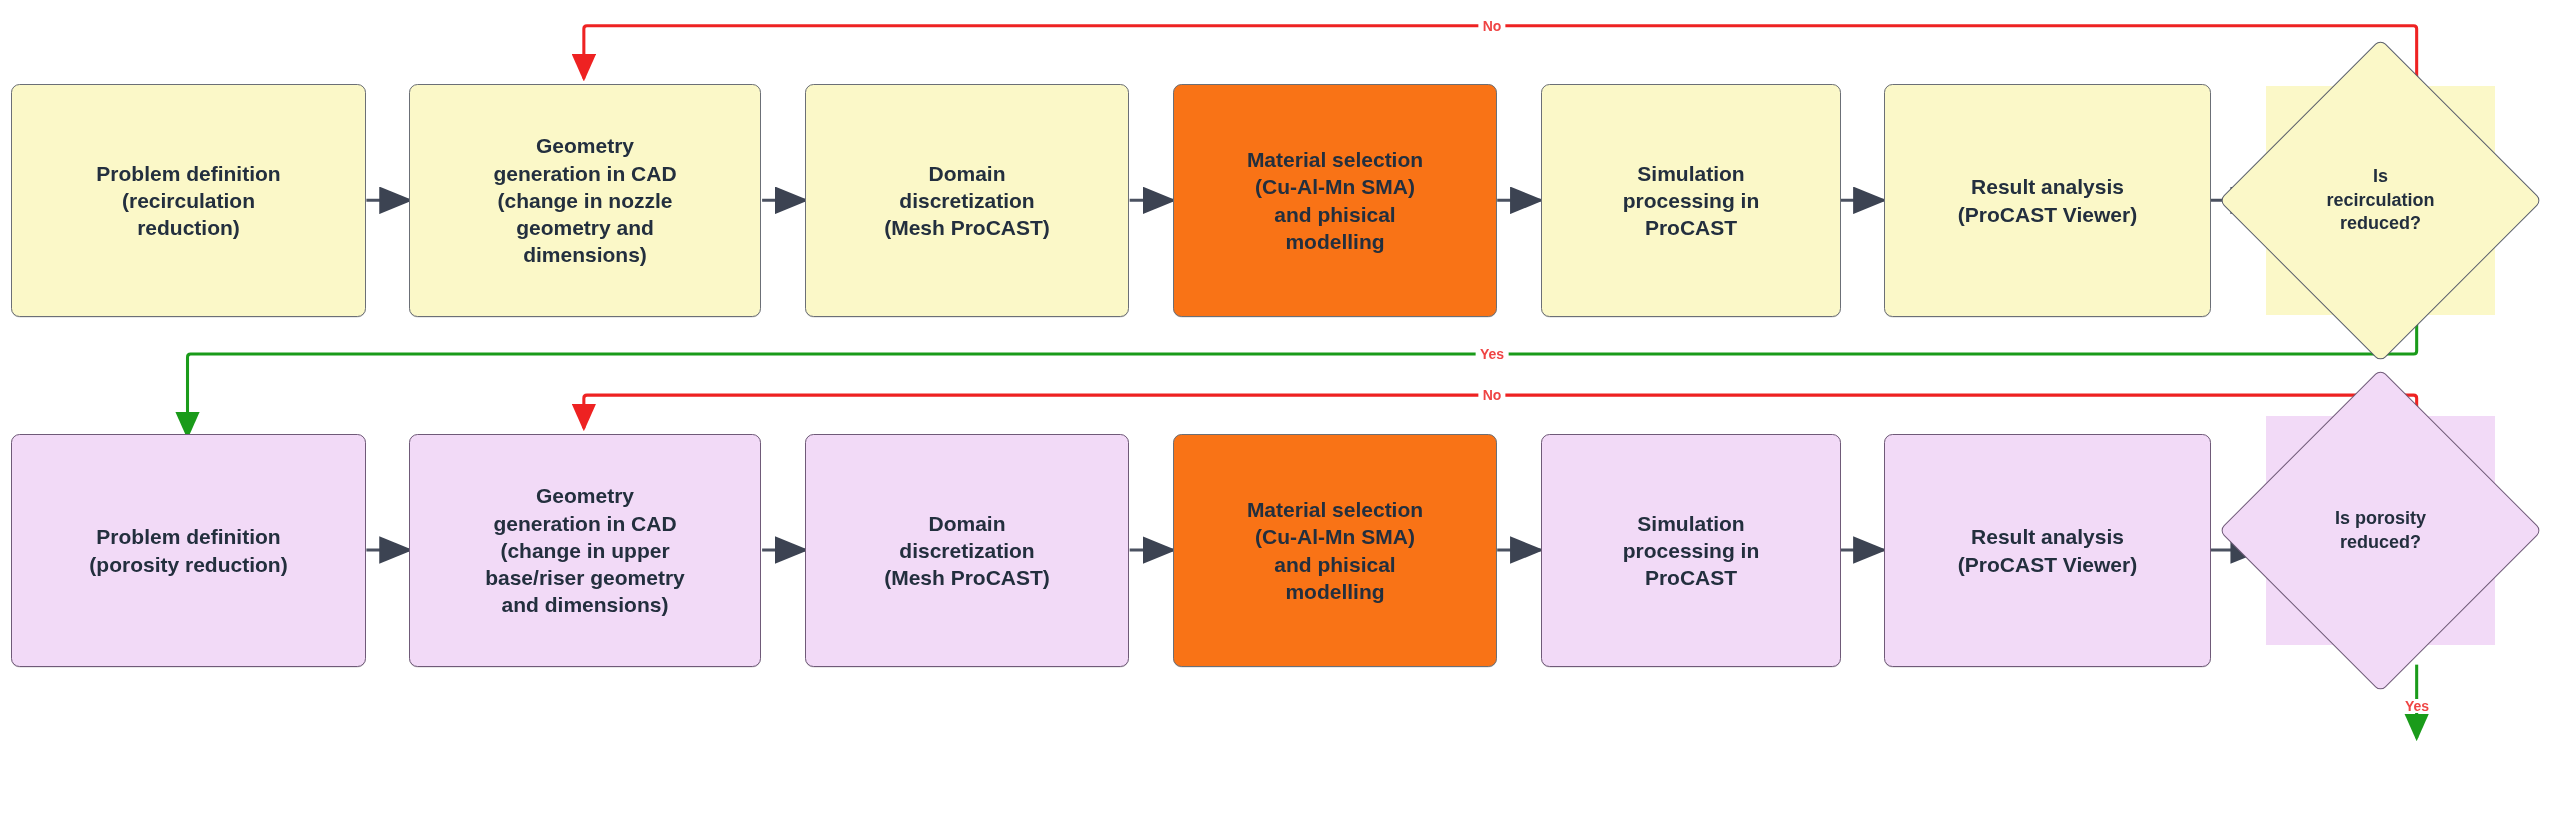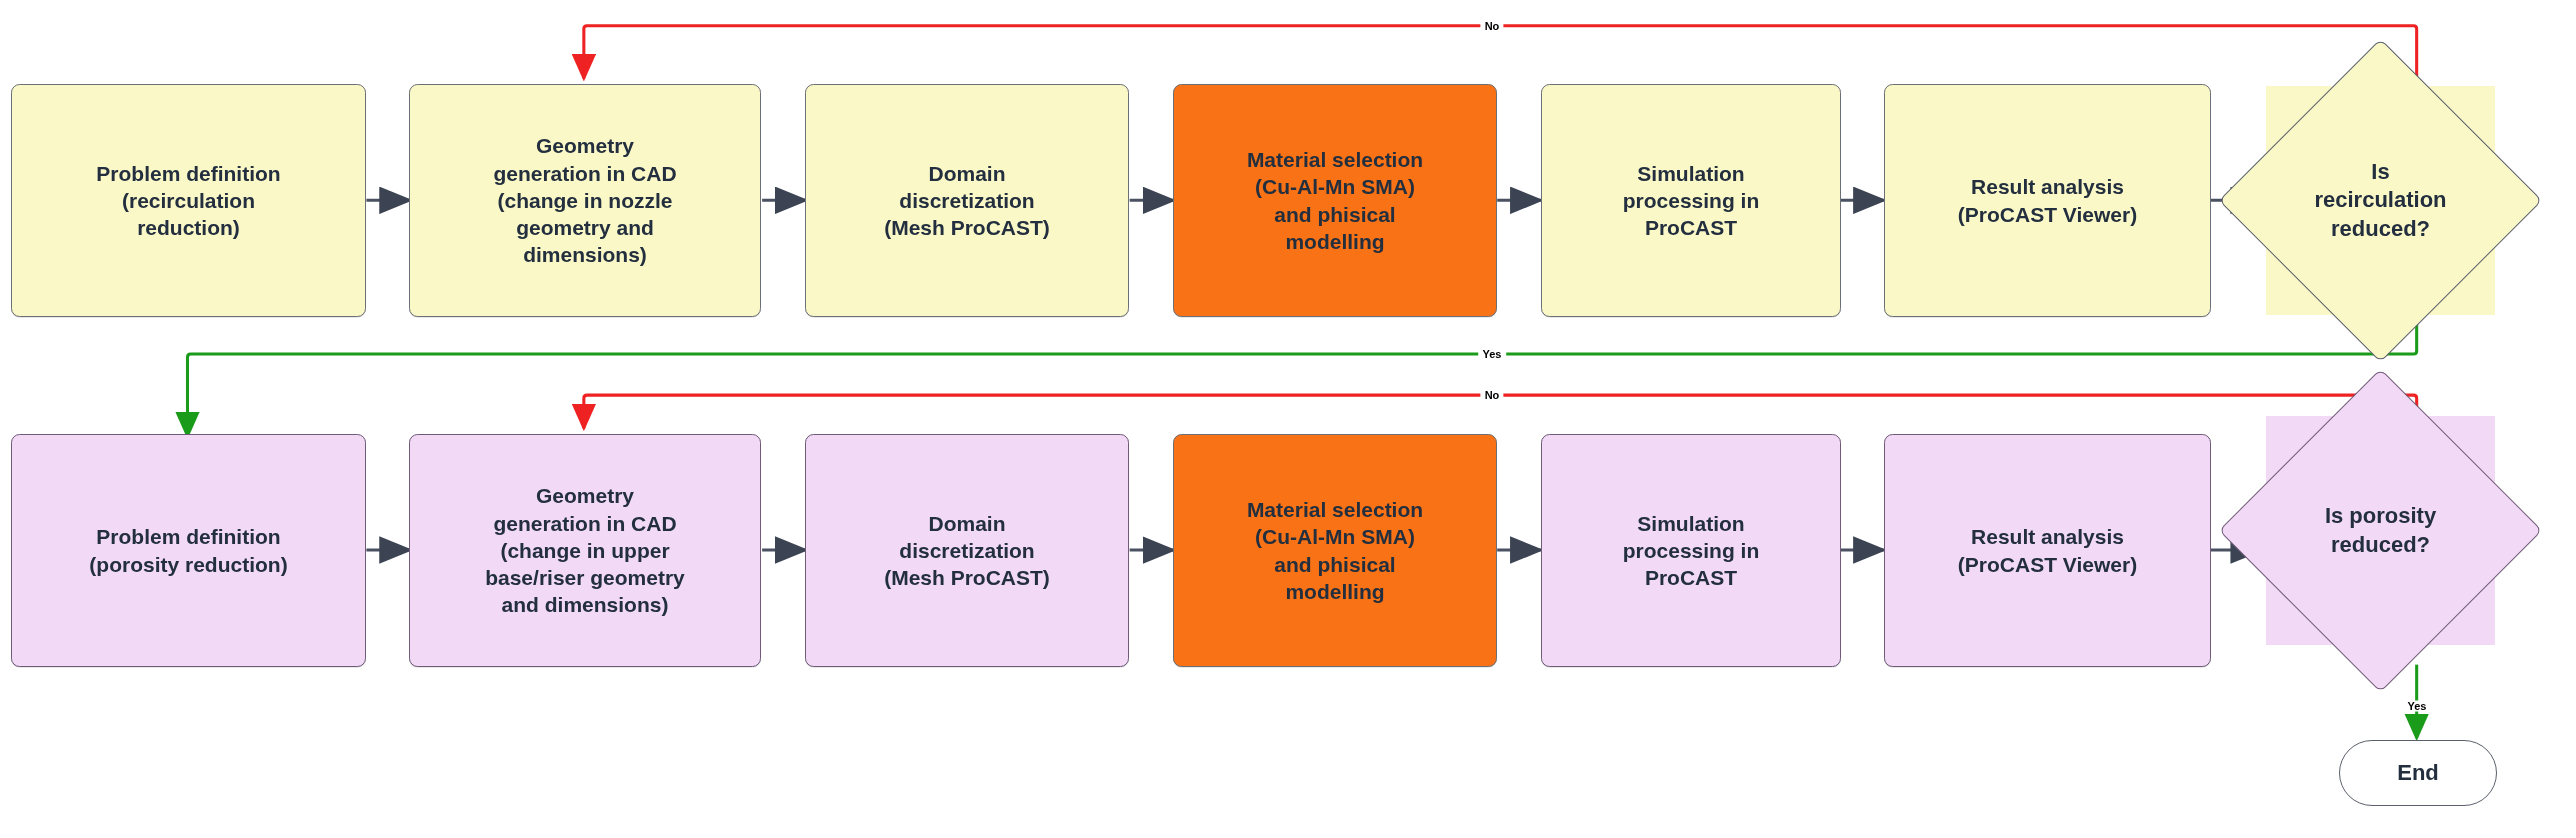--- a/index.html
+++ b/index.html
@@ -41,42 +41,42 @@
     position:absolute;inset:0;
     transform:rotate(45deg);
     border:1.2px solid #5a5f6b;
     border-radius:7.4px;
     box-sizing:border-box;
   }
   .diamond.fill-yellow .dshape{background:#fbf8c8;}
   .diamond.fill-purple .dshape{background:#f2daf7;border-color:#6f5a78;}
   .diamond .dlabel{
     position:relative;z-index:2;
-    font-weight:bold;font-size:22px;line-height:1.30;
+    font-weight:bold;font-size:18px;line-height:1.30;
     color:#232f3e;text-align:center;white-space:pre-line;
     width:118%;
   }
 
   
   .terminator{
     position:absolute;box-sizing:border-box;
     display:flex;align-items:center;justify-content:center;
     background:#ffffff;
     border:1.2px solid #5a5f6b;
     border-radius:612px;
     font-weight:bold;font-size:22px;color:#232f3e;
   }
 
   
   #edges{position:absolute;left:0;top:0;width:2576px;height:838px;pointer-events:none;}
 
   
   .edge-label{
     position:absolute;
-    font-size:11px;font-weight:bold;color:#000000;
+    font-size:14px;font-weight:bold;color:#ef4444;
     background:#ffffff;
     padding:0 4.3px;
     transform:translate(-50%,-50%);
     white-space:nowrap;
     line-height:1;
   }
 </style>
 </head>
 <body>
 
@@ -202,23 +202,20 @@
     <span class="txt">Result analysis
 (ProCAST Viewer)</span>
   </div>
 
   <div class="diamond fill-purple" style="left:2266px;top:416px;width:229px;height:229px;">
     <span class="dshape"></span>
     <span class="dlabel">Is porosity
 reduced?</span>
   </div>
 
-  <div class="terminator" style="left:2339px;top:740px;width:158px;height:66px;">
-    <span>End</span>
-  </div>
 
   <div class="edge-label" style="left:1492px;top:26px;">No</div>
 
   <div class="edge-label" style="left:1492px;top:354px;">Yes</div>
 
   <div class="edge-label" style="left:1492px;top:395px;">No</div>
 
   <div class="edge-label" style="left:2417px;top:706px;">Yes</div>
 
 </div>

